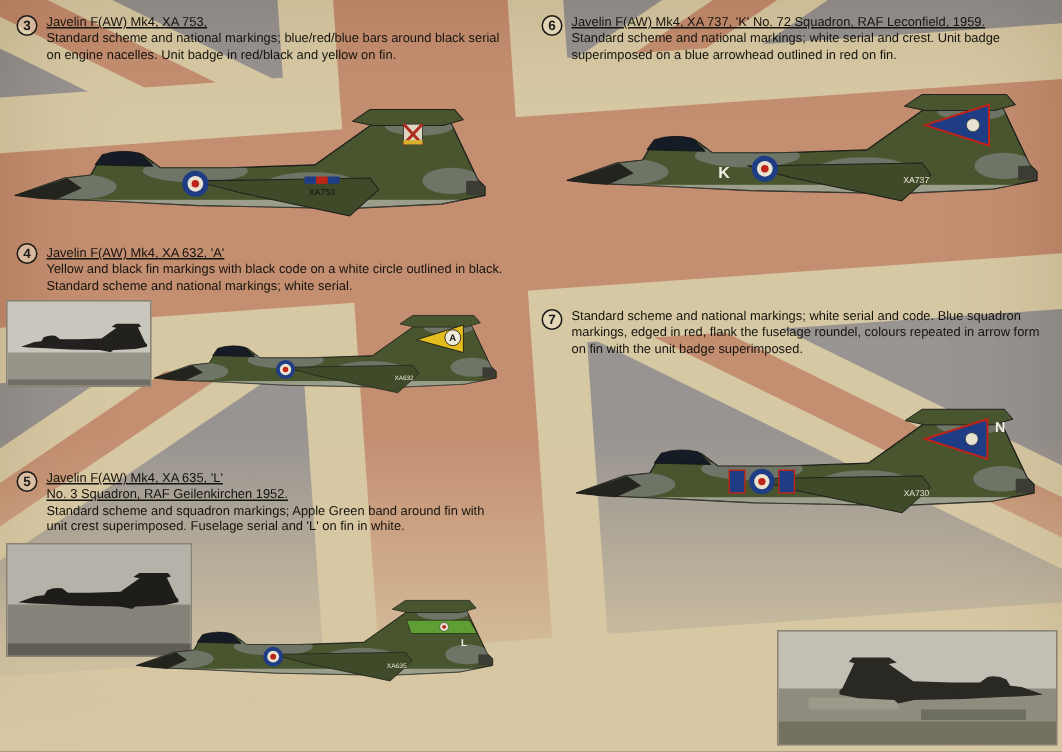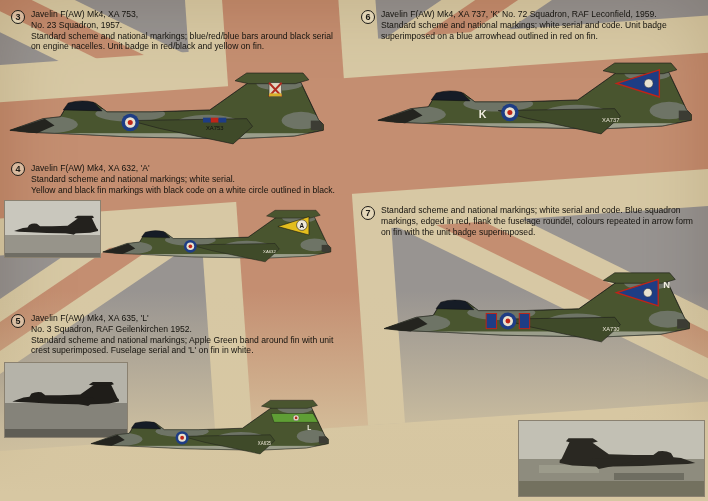--- a/index.html
+++ b/index.html
@@ -15,21 +15,21 @@
     position:absolute; inset:0; z-index:1; pointer-events:none;
     background:linear-gradient(180deg, rgba(215,199,162,0) 58%, rgba(215,199,162,.8) 86%, #d7c7a2 98%);
   }
   .content { position:absolute; inset:0; z-index:2; }
   .num {
     position:absolute; width:14px; height:14px; border:1.3px solid #1c1a15;
     border-radius:50%; text-align:center; line-height:12px; font-size:9px;
     font-weight:bold; color:#1c1a15; background:rgba(238,228,202,.55);
   }
   .etext { position:absolute; font-size:8.6px; line-height:1.26; color:#15130e; }
-  .etext .t1, .etext .t2 { white-space:normal; }
+  .etext .t1, .etext .t2 { white-space:normal;text-decoration:underline; }
   .aircraft { position:absolute; }
   .photo { position:absolute; border:1px solid #8a8170; overflow:hidden; background:#b5b3a9; }
   svg { display:block; }
 </style>
 </head>
 <body>
 
 <div class="page">
 
   <svg class="flag" viewBox="0 0 708 501">
@@ -88,21 +88,20 @@
           <circle r="9" fill="#1e3d85"></circle>
           <circle r="5.4" fill="#e9e2cf"></circle>
           <circle r="2.6" fill="#bf2418"></circle>
         </g>
       </defs>
     </svg>
 
     <div class="num" style="left:11px;top:10px">3</div>
     <div class="etext" style="left:31px;top:9px;width:312px">
       <div class="t1">Javelin F(AW)  Mk4, XA 753,</div>
-      <div class="t2">No. 23 Squadron, 1957.</div>
       <div class="b">Standard  scheme and national markings; blue/red/blue bars around black serial on engine nacelles. Unit badge in red/black and yellow on fin.</div>
     </div>
     <div class="aircraft" style="left:6px;top:70px;width:330px">
       <svg viewBox="0 0 340 110" width="330" height="107">
         <use href="#javframe"></use>
         <use href="#roundel" transform="translate(128,54)"></use>
         <g>
           <rect x="271" y="13" width="13" height="14" fill="#ded6c0" stroke="#333" stroke-width="0.6"></rect>
           <path d="M271 13 L284 27 M284 13 L271 27" stroke="#b02a1e" stroke-width="2"></path>
           <rect x="271" y="24" width="13" height="3" fill="#d8b02a"></rect>
@@ -112,40 +111,40 @@
           <rect x="211" y="49" width="8" height="5" fill="#bf2418"></rect>
           <rect x="219" y="49" width="8" height="5" fill="#1e3d85"></rect>
         </g>
         <text x="215" y="62" font-size="6" fill="#111" text-anchor="middle">XA753</text>
       </svg>
     </div>
 
     <div class="num" style="left:361px;top:10px">6</div>
     <div class="etext" style="left:381px;top:9px;width:322px">
       <div class="t1">Javelin F(AW)  Mk4, XA 737, 'K'  No. 72 Squadron, RAF Leconfield, 1959.</div>
-      <div class="b">Standard  scheme and national markings; white serial and code. Unit badge superimposed on a blue arrowhead outlined in red on fin.</div>
+      <div class="b">Standard  scheme and national markings; white serial and crest. Unit badge superimposed on a blue arrowhead outlined in red on fin.</div>
     </div>
     <div class="aircraft" style="left:374px;top:60px;width:330px">
       <svg viewBox="0 0 340 110" width="330" height="107">
         <use href="#javframe"></use>
         <text x="112" y="60" font-size="11" font-weight="bold" fill="#f2eee2" text-anchor="middle">K</text>
         <use href="#roundel" transform="translate(140,54)"></use>
         <g>
           <polygon points="250,24 294,10 294,38" fill="#1e3d85" stroke="#bf2418" stroke-width="1.4"></polygon>
           <circle cx="283" cy="24" r="4.5" fill="#e8e2d0" stroke="#333" stroke-width="0.5"></circle>
         </g>
         <text x="244" y="64" font-size="6" fill="#ece7d6" text-anchor="middle">XA737</text>
       </svg>
     </div>
 
     <div class="num" style="left:11px;top:162px">4</div>
     <div class="etext" style="left:31px;top:163px;width:318px">
       <div class="t1">Javelin F(AW)  Mk4, XA 632, 'A'</div>
+      <div class="b">Yellow and black fin markings with black code on a white circle outlined in black.</div>
       <div class="b">Standard  scheme and national markings; white serial.</div>
-      <div class="b">Yellow and black fin markings with black code on a white circle outlined in black.</div>
     </div>
     <div class="photo" style="left:4px;top:200px;width:97px;height:58px">
       <svg viewBox="0 0 97 58" width="97" height="58">
         <rect width="97" height="58" fill="#c9c7bd"></rect>
         <rect y="34" width="97" height="24" fill="#97948a"></rect>
         <rect y="52" width="97" height="6" fill="#6f6d64"></rect>
         <use href="#javsil" transform="translate(8,14) scale(0.26)" fill="#23211d"></use>
       </svg>
     </div>
     <div class="aircraft" style="left:100px;top:208px;width:240px">
@@ -179,21 +178,21 @@
         </g>
         <text x="303" y="19" font-size="10" font-weight="bold" fill="#f2eee2" text-anchor="middle">N</text>
         <text x="244" y="64" font-size="6" fill="#ece7d6" text-anchor="middle">XA730</text>
       </svg>
     </div>
 
     <div class="num" style="left:11px;top:314px">5</div>
     <div class="etext" style="left:31px;top:313px;width:305px">
       <div class="t1">Javelin F(AW)  Mk4, XA 635, 'L'</div>
       <div class="t2">No. 3 Squadron, RAF Geilenkirchen 1952.</div>
-      <div class="b">Standard  scheme and national markings; Apple Green band around fin with unit crest superimposed. Fuselage serial and 'L' on fin in white.</div>
+      <div class="b">Standard  scheme and squadron markings; Apple Green band around fin with unit crest superimposed. Fuselage serial and 'L' on fin in white.</div>
     </div>
     <div class="photo" style="left:4px;top:362px;width:124px;height:76px">
       <svg viewBox="0 0 124 76" width="124" height="76">
         <rect width="124" height="76" fill="#b5b3a9"></rect>
         <rect y="40" width="124" height="36" fill="#85837a"></rect>
         <rect y="66" width="124" height="10" fill="#5f5d55"></rect>
         <use href="#javsil" transform="translate(6,18) scale(0.33)" fill="#1f1d19"></use>
       </svg>
     </div>
     <div class="aircraft" style="left:88px;top:398px;width:250px">

